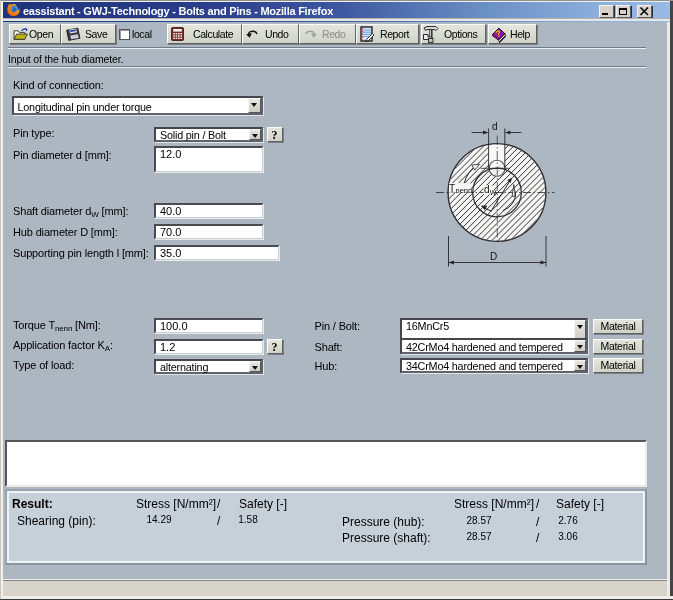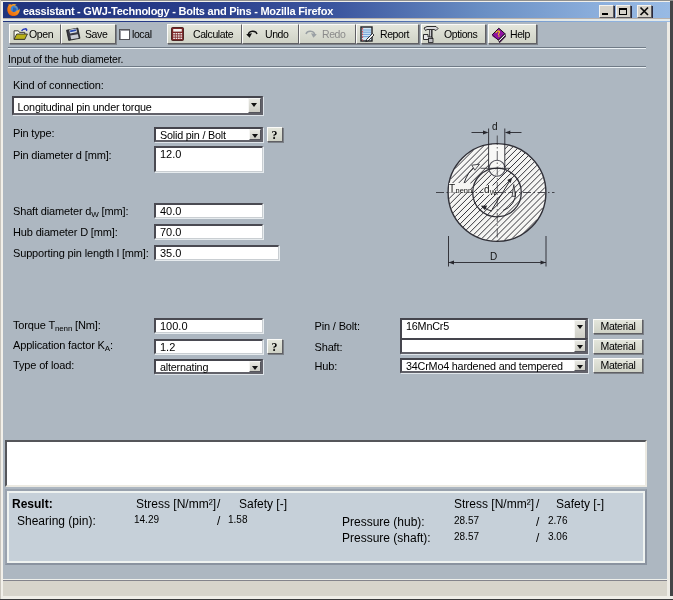--- a/index.html
+++ b/index.html
@@ -8,21 +8,21 @@
 .tlbl{position:absolute;font-size:10.5px;color:#000;white-space:nowrap;letter-spacing:-0.4px}
 .field{position:absolute;background:#fff;border-style:solid;border-width:2px 1px 1px 2px;border-color:#4a4a52 #c9ced2 #c9ced2 #4a4a52;box-shadow:1px 1px 0 #e6ebee;font-size:11px;color:#000;padding:0 0 0 4px;white-space:nowrap;overflow:hidden}
 .dd{position:absolute;background:#fff;border:2px solid;border-color:#45454d #62626a #62626a #45454d;box-shadow:1px 1px 0 #dfe5ea}
 .dd .txt{position:absolute;left:4px;top:0.5px;font-size:10.8px;letter-spacing:-0.2px;white-space:nowrap}
 .dd .arr{position:absolute;right:0;top:0;bottom:0;width:12.5px;background:linear-gradient(180deg,#e8e8e2,#ccccc4);border:1px solid;border-color:#f6f6f4 #55555c #55555c #f6f6f4}
 .dd .arr:after{content:"";position:absolute;left:2px;top:4px;border:3.2px solid transparent;border-top:4.2px solid #111;border-bottom:none}
 .btn{position:absolute;background:linear-gradient(180deg,#e4e6dc,#cfd2c6);border:1px solid;border-color:#fbfbf9 #606064 #606064 #fbfbf9;box-shadow:1px 1px 0 rgba(75,75,80,.5);color:#000;text-align:center}
 .groove{position:absolute;left:8px;width:638px;height:2px;border-top:1px solid #6f7a86;border-bottom:1px solid #ebf1f5}
 sub{font-size:8px;vertical-align:-2px;line-height:0}
 .r10{font-size:12px;position:absolute;white-space:nowrap}
-.num{font-size:10px;position:absolute;text-align:left;white-space:nowrap}
+.num{font-size:10px;position:absolute;text-align:center;white-space:nowrap}
 </style></head>
 <body>
 
 <div class="abs" style="left:0;top:0;width:673px;height:1px;background:#90908e"></div>
 <div class="abs" style="left:0;top:1px;width:673px;height:1px;background:#f2f0ea"></div>
 <div class="abs" style="left:0;top:0;width:1px;height:600px;background:#c9c5bd"></div>
 <div class="abs" style="left:1px;top:1px;width:2px;height:598px;background:#f2f0ea"></div>
 <div class="abs" style="right:3px;top:2px;width:3px;height:597px;background:#edebe5"></div>
 <div class="abs" style="right:0;top:1px;width:3px;height:599px;background:#454547"></div>
 <div class="abs" style="left:1px;bottom:1px;width:672px;height:3px;background:#f0eee8"></div>
@@ -180,20 +180,21 @@
   </div>
 
 <div class="lbl" style="left:314.5px;top:320px">Pin / Bolt:</div>
 <div class="dd" style="left:400px;top:317.5px;width:188px;height:25px">
     <div class="txt">16MnCr5</div>
     <div class="arr"></div>
   </div>
 <div class="btn" style="left:593px;top:318.5px;width:50px;height:15px;font-size:10.5px;letter-spacing:-0.3px;line-height:13px">Material</div>
 <div class="lbl" style="left:314.5px;top:340.5px">Shaft:</div>
 <div class="dd" style="left:400px;top:338px;width:188px;height:15.5px">
+    <div class="txt">42CrMo4 hardened and tempered</div>
     <div class="arr"></div>
   </div>
 <div class="btn" style="left:593px;top:338.5px;width:50px;height:15px;font-size:10.5px;letter-spacing:-0.3px;line-height:13px">Material</div>
 <div class="lbl" style="left:314.5px;top:360px">Hub:</div>
 <div class="dd" style="left:400px;top:357.8px;width:188px;height:15.5px">
     <div class="txt">34CrMo4 hardened and tempered</div>
     <div class="arr"></div>
   </div>
 <div class="btn" style="left:593px;top:358px;width:50px;height:15px;font-size:10.5px;letter-spacing:-0.3px;line-height:13px">Material</div>
 

